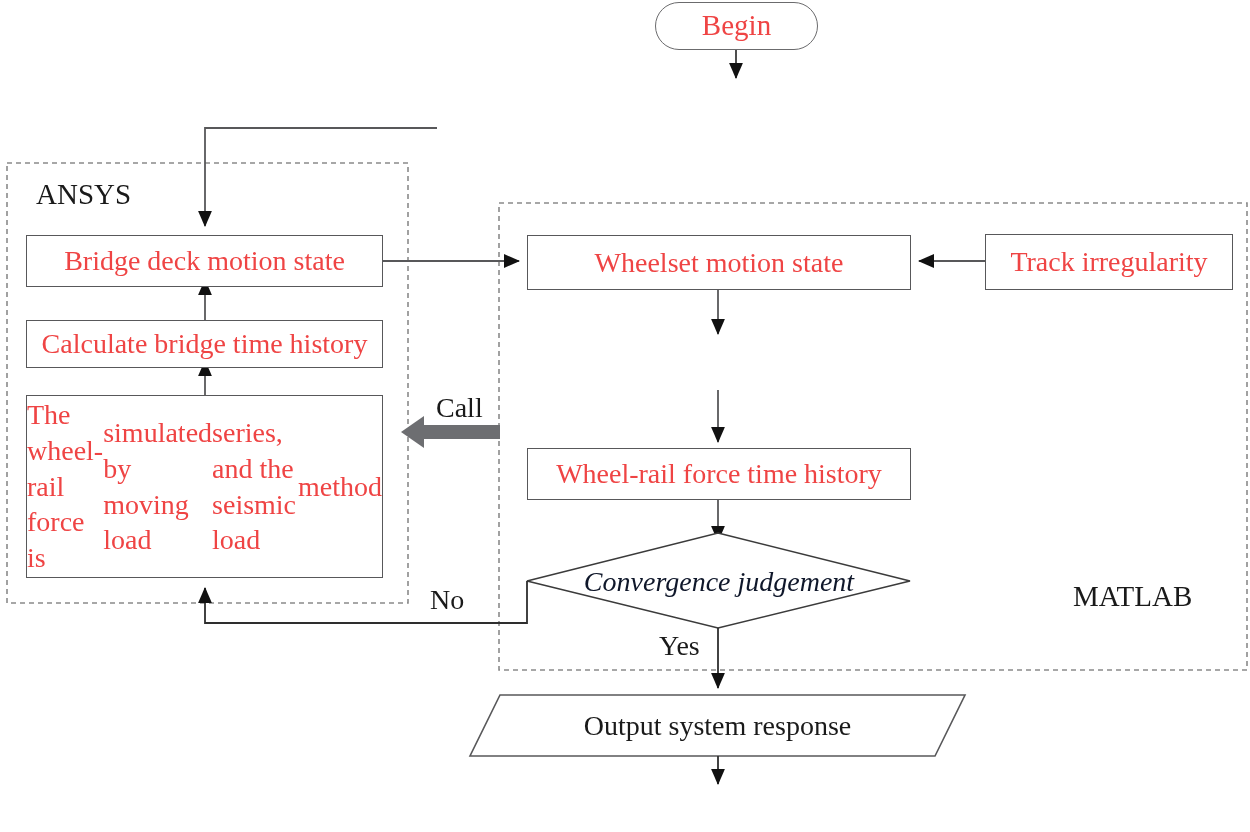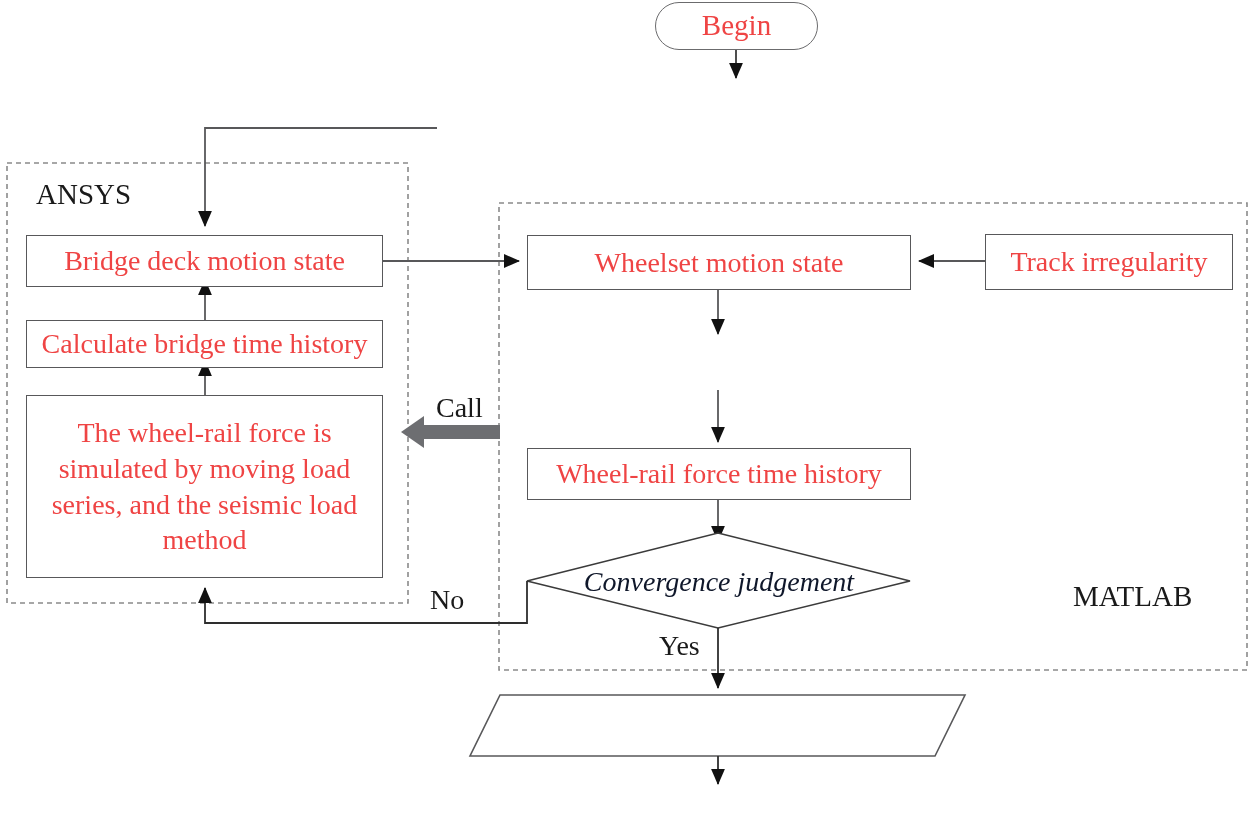--- a/index.html
+++ b/index.html
@@ -139,21 +139,21 @@
   </div>
 
   <div class="node rect f28" style="left:26px; top:235px; width:357px; height:52px;">
     <span>Bridge deck motion state</span>
   </div>
 
   <div class="node rect f28" style="left:26px; top:320px; width:357px; height:48px;">
     <span>Calculate bridge time history</span>
   </div>
 
-  <div class="node rect f28" style="left:26px; top:395px; width:357px; height:183px; flex-direction:column;">
+  <div class="node rect f28" style="left:26px; top:395px; width:357px; height:183px; flex-direction:row;">
     <span>The wheel-rail force is</span>
     <span>simulated by moving load</span>
     <span>series, and the seismic load</span>
     <span>method</span>
   </div>
 
   <div class="node rect f28" style="left:527px; top:235px; width:384px; height:55px;">
     <span>Wheelset motion state</span>
   </div>
 
@@ -179,15 +179,18 @@
   </div>
 
   <div class="edge-label f28" style="left:428px; top:584px;">
     <span>No</span>
   </div>
 
   <div class="edge-label f28" style="left:657px; top:630px;">
     <span>Yes</span>
   </div>
 
+  <div class="para-wrap f28" style="left:470px; top:695px; width:495px; height:61px;">
+    <span>Output system response</span>
+  </div>
 
 
 </div>
 
 </body></html>

